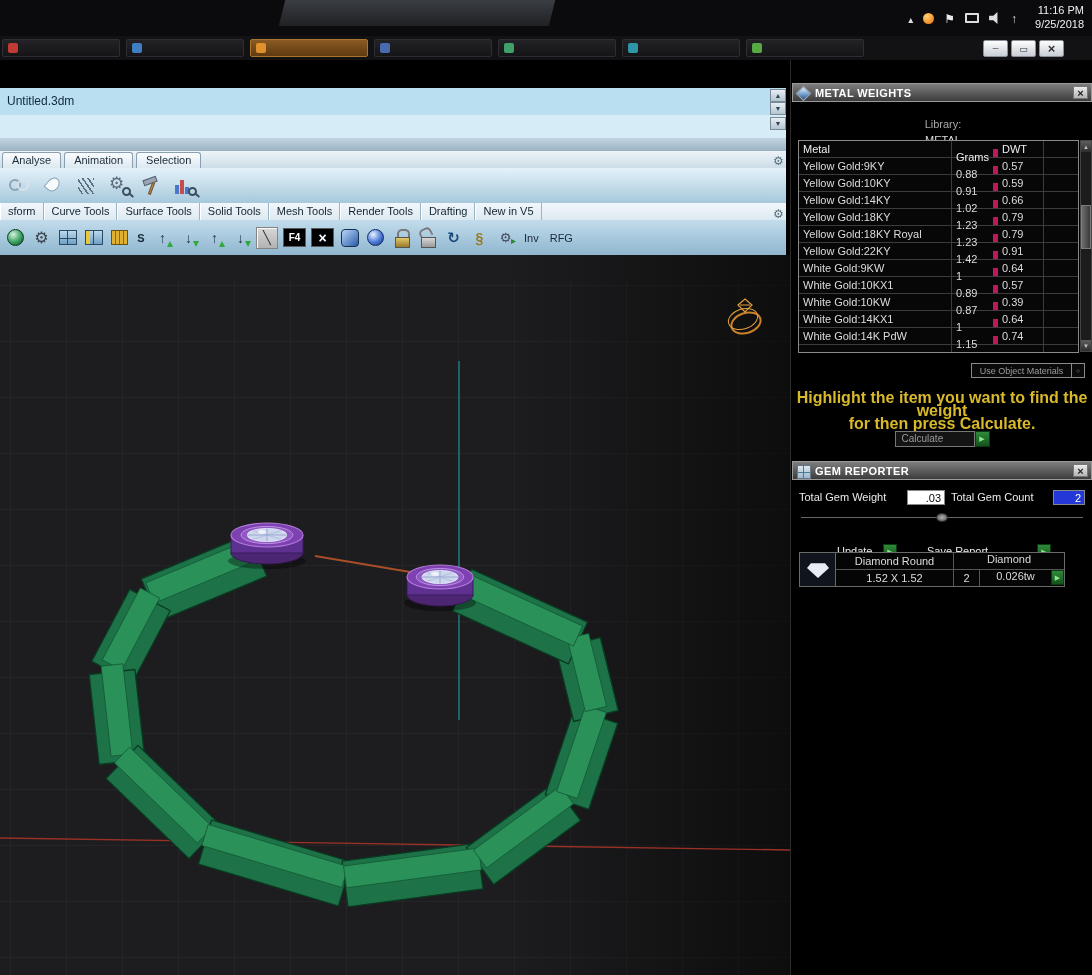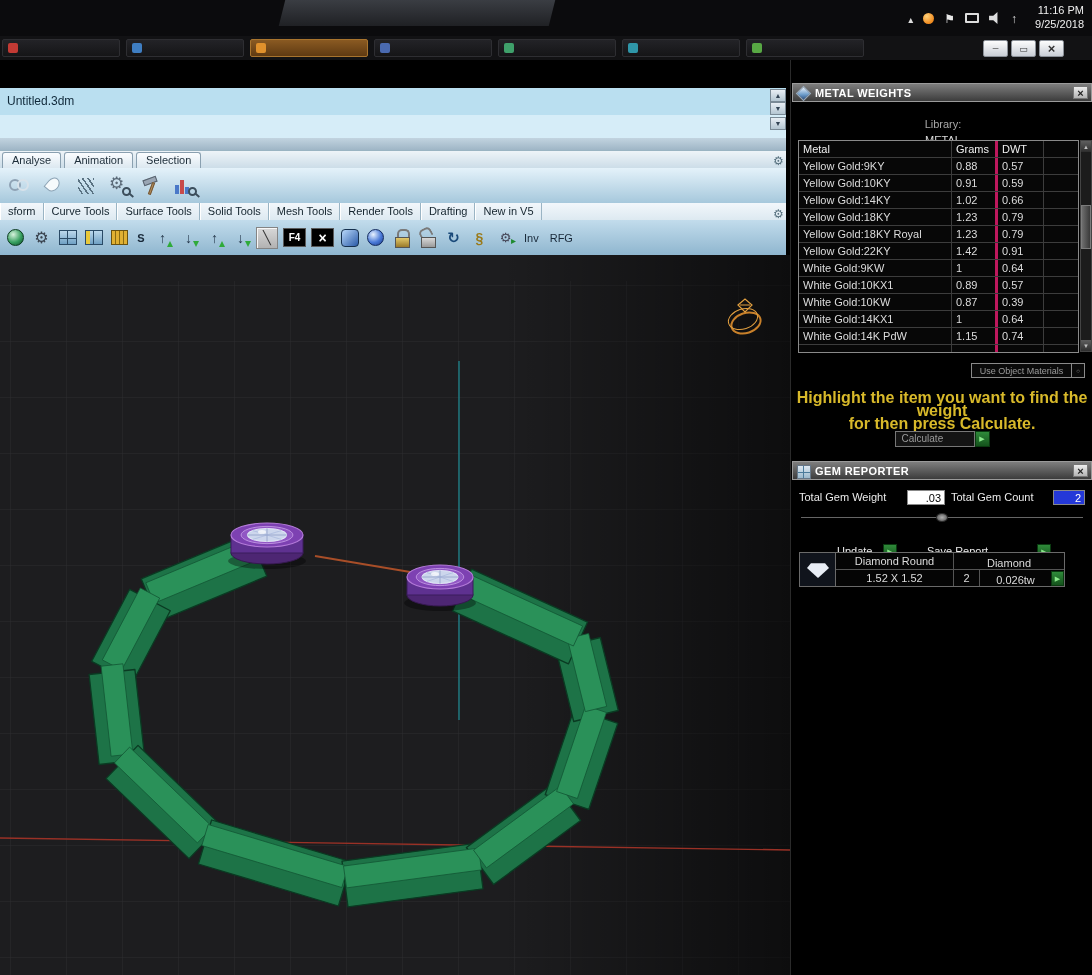--- a/index.html
+++ b/index.html
@@ -152,21 +152,21 @@
 .libval{color:#dcdcdc;}
 .libspace{flex:1;}
 .libbtn{display:flex;align-items:center;gap:3px;border:1px solid #555;background:#1a1a1a;color:#b0b0b0;
   font-size:9px;padding:0 3px;height:15px;}
 .libico{width:9px;height:9px;background:linear-gradient(#9fd4e8,#2a7a9a);border:1px solid #123a4a;display:inline-block;}
 
 .mwtbl{position:absolute;top:80px;left:7px;width:281px;border:1px solid #8a8a8a;background:#070707;}
 .mw-hrow,.mw-row{display:flex;height:17px;border-bottom:1px solid #3c3c3c;color:#dcdcdc;font-size:11px;line-height:16px;}
 .mw-hrow{color:#f0f0f0;}
 .c-metal{width:153px;padding-left:4px;border-right:1px solid #3c3c3c;white-space:nowrap;overflow:hidden;}
-.c-grams{width:46px;padding-left:4px;border-right:3px solid #be185d;}
+.c-grams{width:46px;padding-left:4px;border-right:5px solid #be185d;margin-top:8px;}
 .c-dwt{width:46px;padding-left:4px;border-right:1px solid #3c3c3c;}
 .c-fill{flex:1;}
 .mw-partial{height:7px;overflow:hidden;border-bottom:none;}
 
 .vscroll{position:absolute;top:80px;left:289px;width:12px;height:212px;background:#1c1c1c;border:1px solid #444;}
 .sbtn{position:absolute;left:0;width:10px;height:11px;background:linear-gradient(#5e5e5e,#2e2e2e);
   color:#c0c0c0;font-size:6px;display:flex;align-items:center;justify-content:center;}
 .sbtn.up{top:0;}  .sbtn.up::after{content:"▲";}
 .sbtn.down{bottom:0;} .sbtn.down::after{content:"▼";}
 .sthumb{position:absolute;left:0;top:64px;width:10px;height:44px;background:linear-gradient(90deg,#6e6e6e,#3a3a3a);border:1px solid #7c7c7c;}
@@ -200,21 +200,21 @@
 
 .btnrow{position:absolute;top:484px;left:0;width:302px;height:17px;color:#ececec;font-size:11px;}
 .btnrow .gbl{position:absolute;top:1px;}
 .btnrow .garrow{position:absolute;top:0;width:14px;height:15px;}
 
 .gemtbl{position:absolute;top:492px;left:8px;width:266px;height:35px;border:1px solid #6a6a6a;display:flex;background:#050505;}
 .gimg{width:36px;border-right:1px solid #6a6a6a;background:#10141c;position:relative;}
 .gemshape{position:absolute;left:7px;top:9px;width:22px;height:16px;background:#e8edf5;
   clip-path:polygon(0 38%,18% 8%,82% 8%,100% 38%,50% 100%);}
 .gcols{flex:1;display:flex;flex-direction:column;}
-.grow1,.grow2{display:flex;height:17px;color:#dcdcdc;font-size:11px;align-items:flex-end;}
+.grow1,.grow2{display:flex;height:17px;color:#dcdcdc;font-size:11px;align-items:flex-start;}
 .grow1{border-bottom:1px solid #555;}
 .gname,.gsize{width:118px;text-align:center;border-right:1px solid #555;height:100%;line-height:16px;}
 .gmat{flex:1;text-align:center;}
 .gcount{width:26px;text-align:center;border-right:1px solid #555;height:100%;line-height:16px;}
 .gweight{flex:1;text-align:center;}
 
 .bottomrow{position:absolute;top:791px;left:0;width:302px;height:21px;}
 .matsel{position:absolute;left:14px;width:162px;height:19px;background:#fff;border:1px solid #666;display:flex;}
 .matsel-text{flex:1;font-size:11px;color:#000;line-height:17px;padding-left:4px;white-space:pre;overflow:hidden;}
 .matsel-btn{width:17px;background:linear-gradient(#f4f4f4,#c4c4c4);border-left:1px solid #888;

